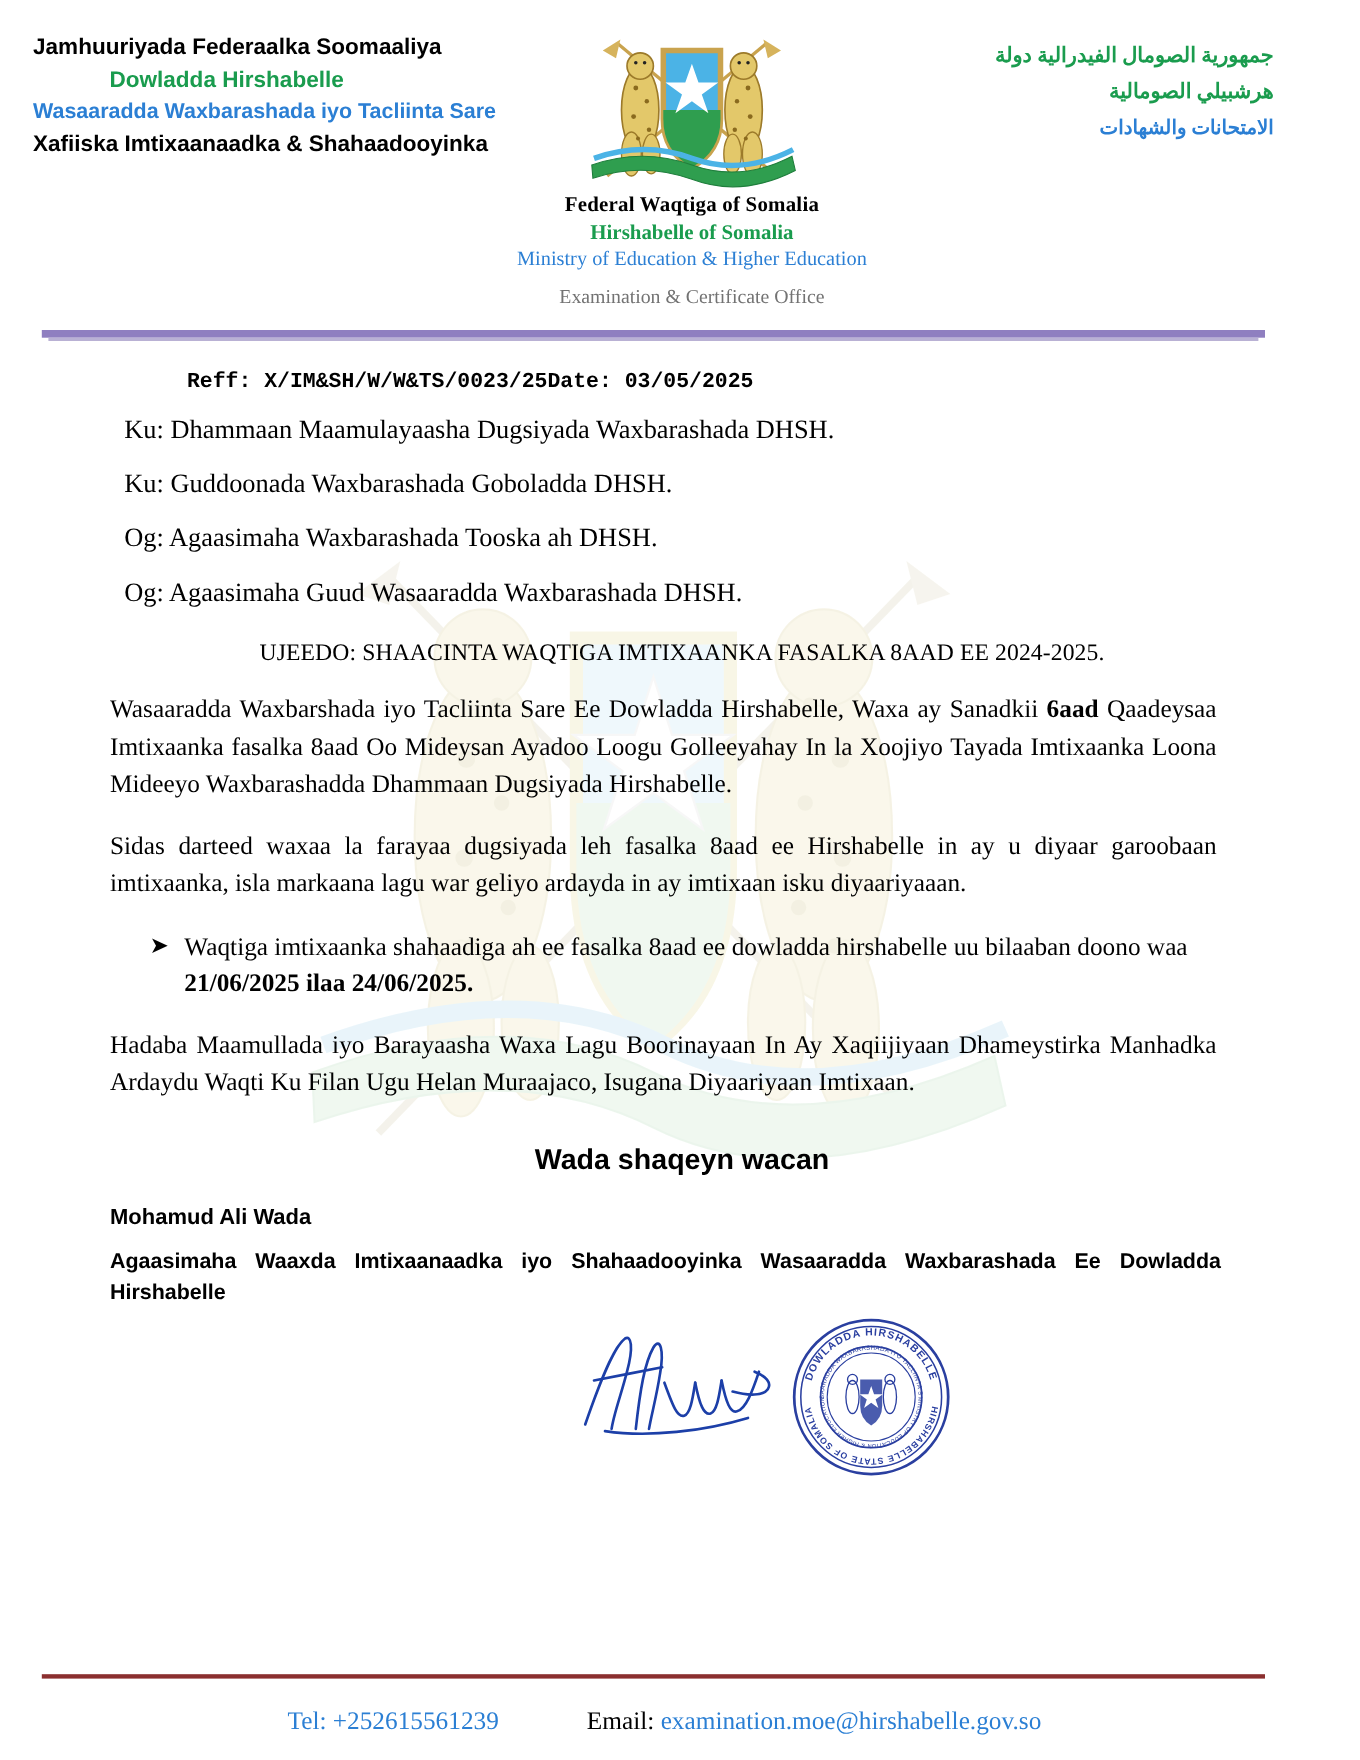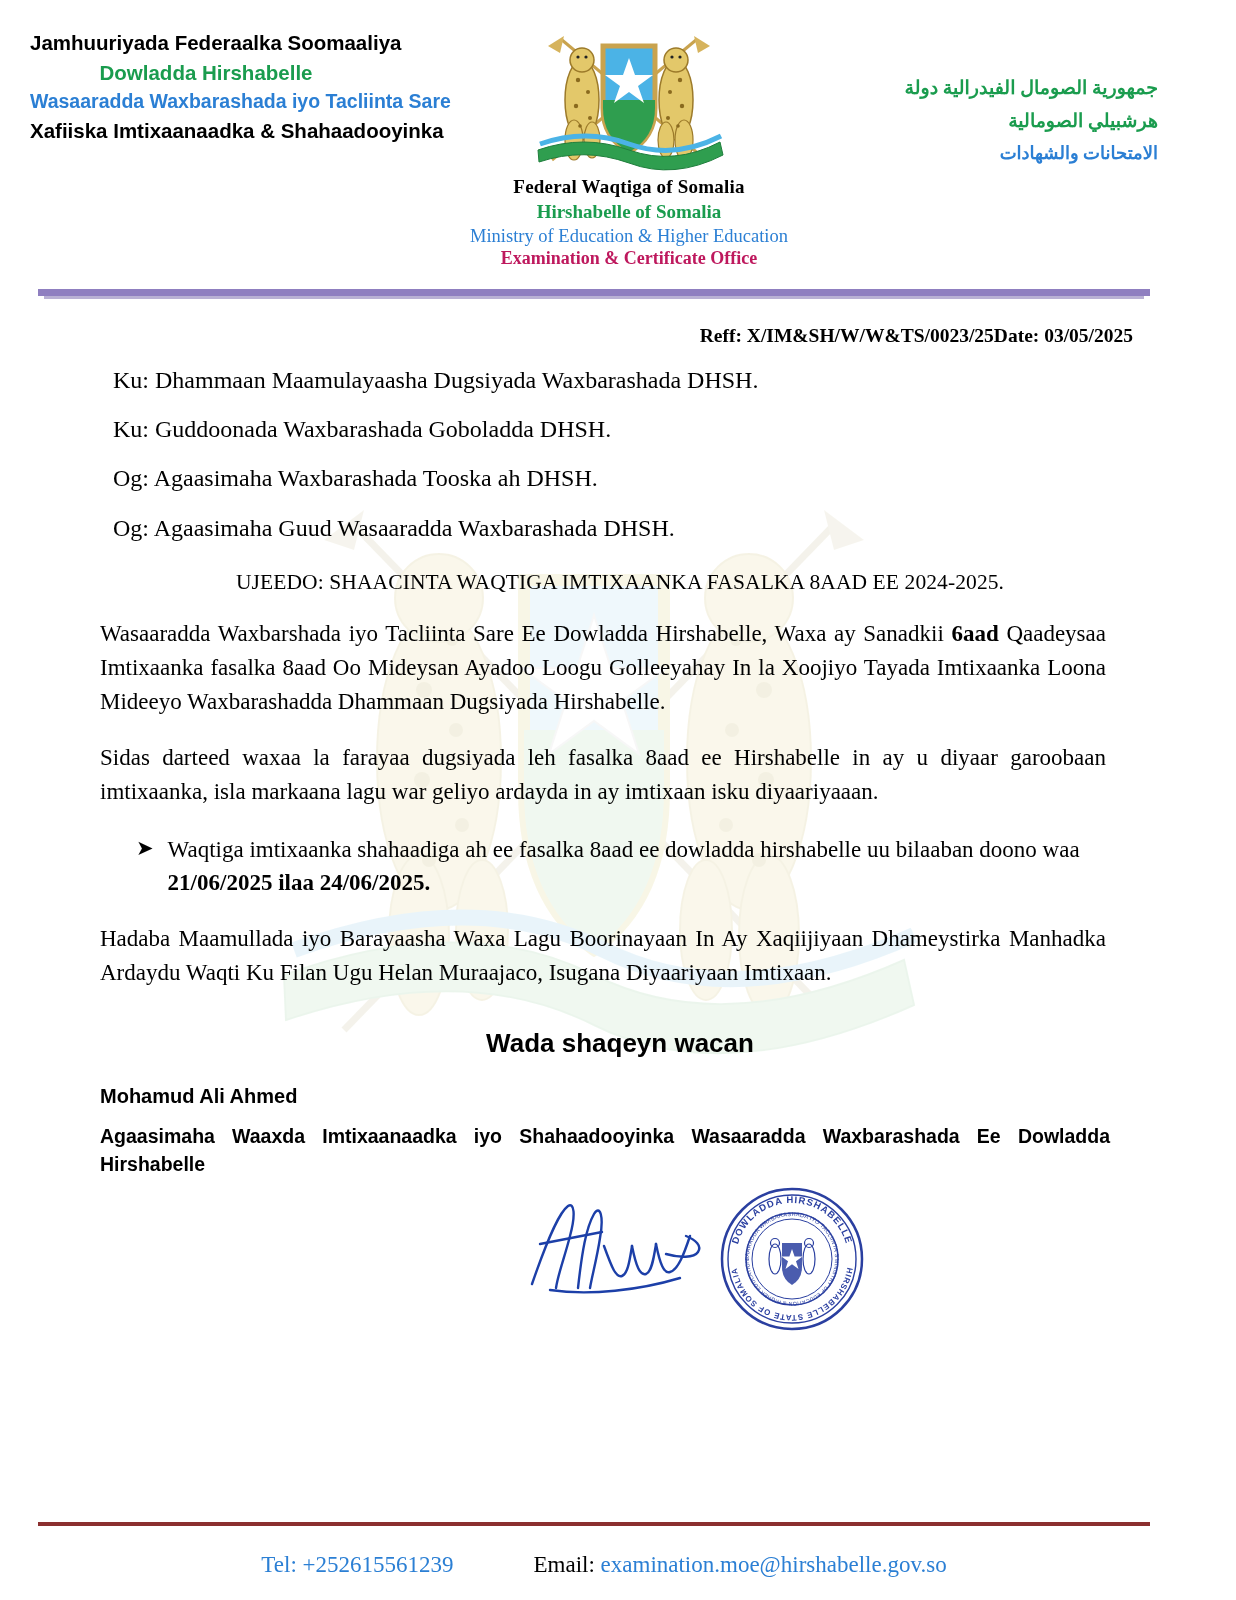--- a/index.html
+++ b/index.html
@@ -95,38 +95,37 @@
     font-size: 19px;
     color: #1a9c4e;
     margin-top: 3px;
   }
   .header-center .c3 {
     font-size: 18.5px;
     color: #2b7fd4;
     margin-top: 3px;
   }
   .header-center .c4 {
-    font-weight: bold;
+    font-weight: normal;
     font-size: 18px;
-    color: #be185d;
-    margin-top: 1px;
+    color: #737373;
+    margin-top: 12px;
   }
 
   .header-right {
     width: 360px;
     text-align: right;
     direction: rtl;
     line-height: 1.75;
     padding-top: 6px;
   }
   .header-right .r1 {
     font-weight: bold;
     font-size: 19px;
     color: #1a9c4e;
-    margin-top: 37px;
   }
   .header-right .r2 {
     font-weight: bold;
     font-size: 19px;
     color: #1a9c4e;
   }
   .header-right .r3 {
     font-weight: bold;
     font-size: 18px;
     color: #c0392b;
@@ -151,23 +150,23 @@
     margin: 0 44px 0 44px;
     height: 3px;
     background: #b9b1d4;
   }
 
   
   .refline {
     position: relative;
     z-index: 2;
     display: flex;
-    justify-content: flex-end;
+    justify-content: flex-start;
     margin: 26px 55px 4px 170px;
-    font-family: Liberation Serif, serif;
+    font-family: Liberation Mono, monospace;
     font-weight: bold;
     font-size: 19.5px;
   }
 
   
   .body {
     position: relative;
     z-index: 2;
     padding: 0 48px 0 100px;
     box-sizing: border-box;
@@ -431,21 +430,21 @@
 
     <div class="bullet-row">
       <span class="bullet-mark">➤</span>
       <span class="bullet-text"><span>Waqtiga imtixaanka shahaadiga ah ee fasalka 8aad  ee dowladda hirshabelle uu  bilaaban doono waa   </span><b>21/06/2025 ilaa 24/06/2025.</b></span>
     </div>
 
     <p class="para">Hadaba Maamullada iyo Barayaasha Waxa Lagu Boorinayaan In Ay Xaqiijiyaan Dhameystirka  Manhadka Ardaydu Waqti Ku Filan Ugu  Helan Muraajaco, Isugana Diyaariyaan Imtixaan.</p>
 
     <div class="closing">Wada shaqeyn wacan</div>
 
-    <div class="signer-name">Mohamud Ali Ahmed</div>
+    <div class="signer-name">Mohamud Ali Wada</div>
     <div class="signer-title">Agaasimaha  Waaxda  Imtixaanaadka  iyo  Shahaadooyinka  Wasaaradda  Waxbarashada  Ee Dowladda Hirshabelle</div>
   </div>
 
   <div class="sign-area">
     <div class="signature">
       <svg width="190" height="110" viewBox="0 0 190 110" aria-hidden="true">
         <g fill="none" stroke="#1c3fa8" stroke-width="2.4" stroke-linecap="round">
           <path d="M12 92 C30 40, 40 20, 48 14 C54 10, 56 22, 50 44 C45 64, 38 82, 36 96"></path>
           <path d="M20 52 C40 48, 62 44, 82 40"></path>
           <path d="M58 96 C62 60, 66 36, 74 22 C80 12, 84 24, 80 46 C77 66, 72 84, 70 96"></path>

